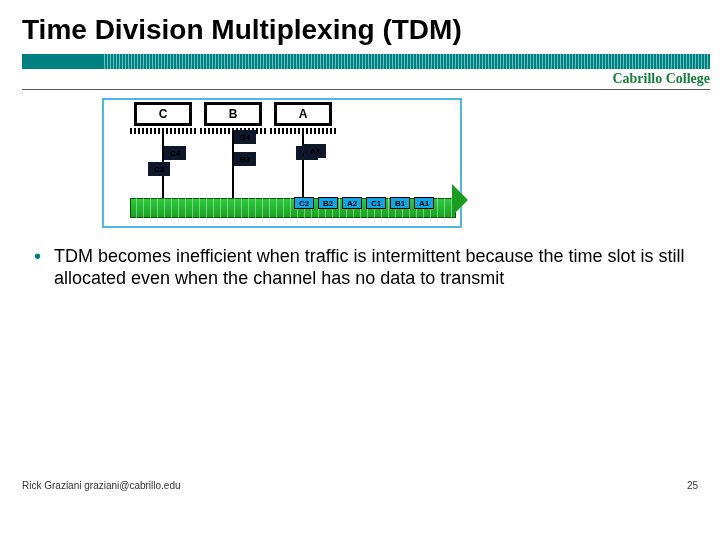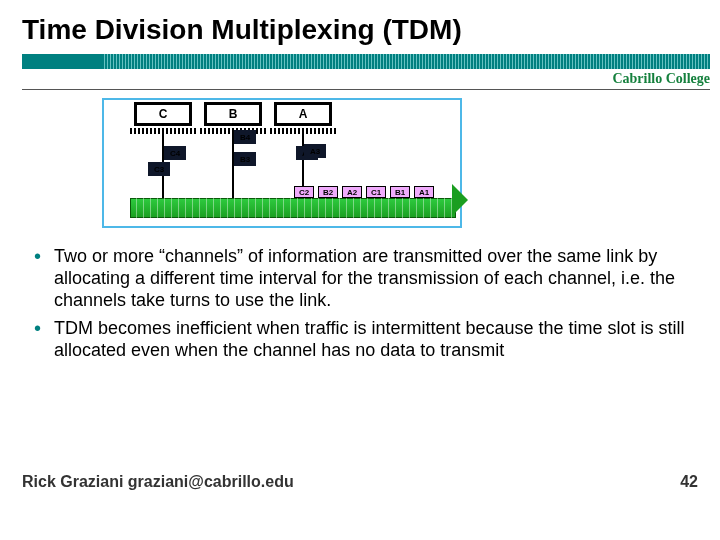--- a/index.html
+++ b/index.html
@@ -27,29 +27,29 @@
   .arrow-bar { position: absolute; left: 26px; right: 4px; bottom: 8px; height: 20px;
                background: linear-gradient(#2ecc40,#1a9e20);
                box-shadow: inset 0 0 0 1px #0a5a0a; }
   .arrow-bar::before {
     content:""; position:absolute; left:0; right:0; top:0; bottom:0;
     background: repeating-linear-gradient(90deg, rgba(0,0,0,0) 0 6px, rgba(255,255,255,0.4) 6px 7px);
   }
   .arrow-head { position: absolute; right: -12px; bottom: 2px; width: 0; height: 0;
                 border-top: 16px solid transparent; border-bottom: 16px solid transparent;
                 border-left: 16px solid #1a9e20; }
-  .slot { position: absolute; width: 20px; height: 12px; background: #f0abfc; border:1px solid #000;
-          display:flex; align-items:center; justify-content:center; font-size:8px; font-weight:bold; bottom: 28px; }
+  .slot { position: absolute; width: 20px; height: 12px; background: #0ea5e9; border:1px solid #000;
+          display:flex; align-items:center; justify-content:center; font-size:8px; font-weight:bold; bottom: 17px; }
 
   .bullets { margin-left: 4px; padding-right: 6px; }
   .bullets li { list-style: none; position: relative; padding-left: 28px; font-size: 18px; line-height: 1.22; margin-bottom: 6px; }
   .bullets li::before { content: "•"; position: absolute; left: 8px; top: -2px; font-size: 20px; color: #008080; }
 
   .footer { position: absolute; left: 22px; right: 22px; bottom: 12px; display: flex; justify-content: space-between;
-            font-size: 16px; color: #333; font-weight: bold; }
+            font-size: 10px; color: #333; }
 </style>
 </head>
 <body>
 
 <div class="slide">
 
   <div class="title">Time Division Multiplexing (TDM)</div>
   <div class="accent-bar"></div>
   <div class="college-row">
     <div class="college">Cabrillo College</div>
@@ -83,22 +83,21 @@
       <div class="slot" style="left:190px">C2</div>
       <div class="slot" style="left:214px">B2</div>
       <div class="slot" style="left:238px">A2</div>
       <div class="slot" style="left:262px">C1</div>
       <div class="slot" style="left:286px">B1</div>
       <div class="slot" style="left:310px">A1</div>
     </div>
   </div>
 
   <ul class="bullets">
-    <li>Two or more “channels” of information are transmitted over the same link by allocating a different time interval for the transmission of each channel, i.e. the channels take turns to use the link.</li>
     <li>TDM becomes inefficient when traffic is intermittent because the time slot is still allocated even when the channel has no data to transmit</li>
   </ul>
 
   <div class="footer">
     <span>Rick Graziani graziani@cabrillo.edu</span>
-    <span>42</span>
+    <span>25</span>
   </div>
 
 </div>
 
 </body></html>

